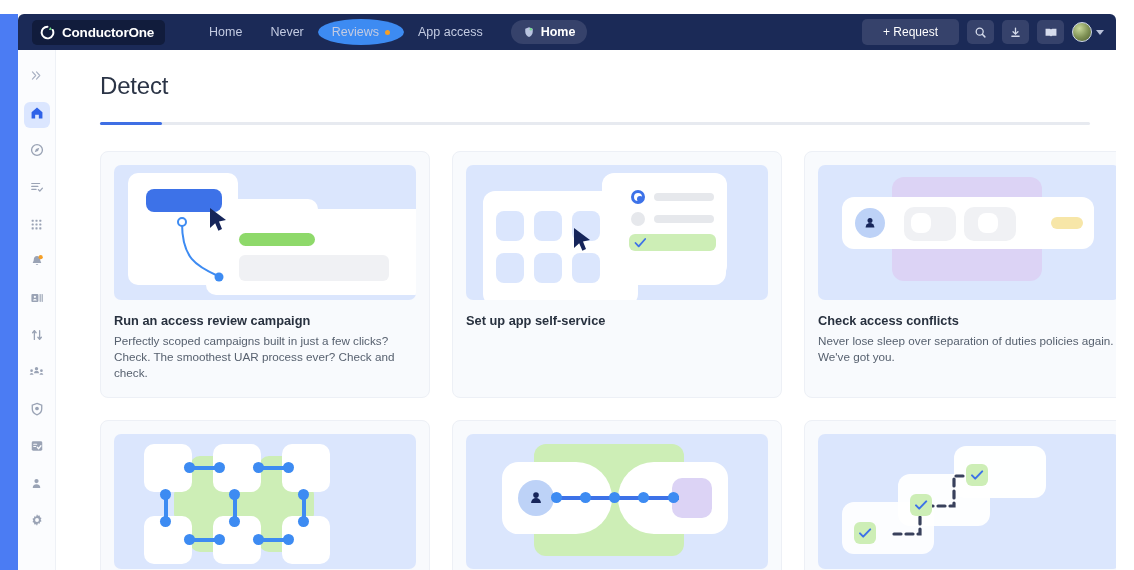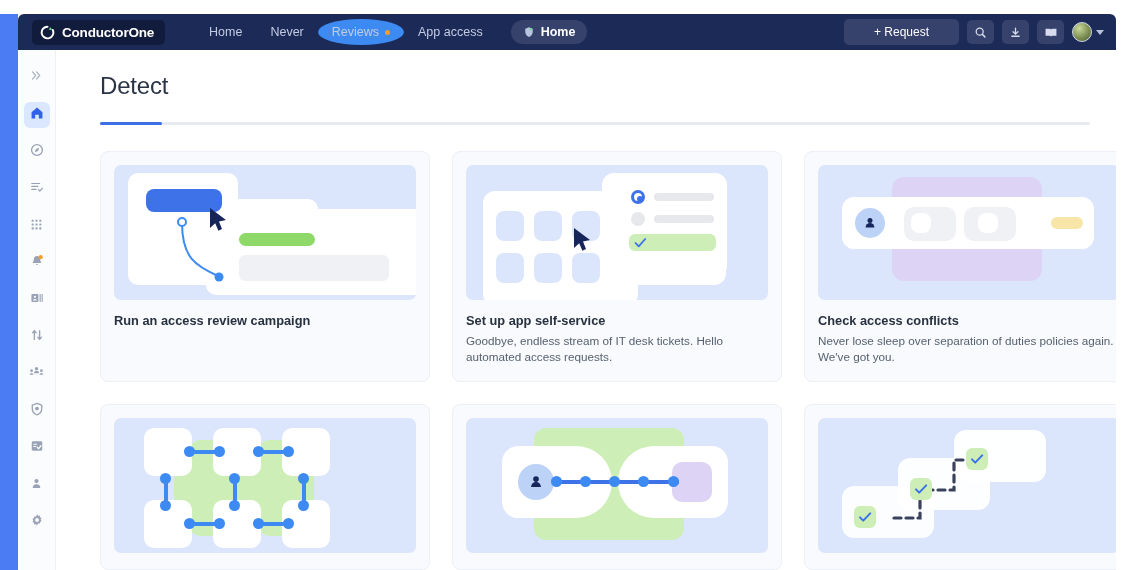--- a/index.html
+++ b/index.html
@@ -49,21 +49,21 @@
   .nav-item.pill{
     background:#36426b; color:#ffffff; font-weight:bold; padding:5px 12px; margin-left:14px;
   }
   .nav-item.pill .admin-ico{ display:flex; }
 
   .nav-right{
     margin-left:auto; margin-right:12px; display:flex; align-items:center; gap:8px;
   }
   .req-btn{
     background:#36426b; color:#fff; font-size:12px; border-radius:5px;
-    padding:6px 30px; display:flex; align-items:center; gap:5px; cursor:pointer;
+    padding:6px 21px; display:flex; align-items:center; gap:5px; cursor:pointer;
     border:none;
   }
   .icon-btn{
     width:27px; height:24px; border-radius:5px; background:#36426b;
     display:flex; align-items:center; justify-content:center; cursor:pointer;
   }
   .avatar-wrap{ display:flex; align-items:center; gap:4px; cursor:pointer; }
   .avatar{
     width:20px; height:20px; border-radius:50%;
     background:radial-gradient(circle at 35% 30%, #c9d99b 0%, #7d8f53 55%, #4f5e31 100%);
@@ -358,20 +358,21 @@
             <svg class="sh" style="left:52px;top:45px;" width="80" height="90" viewBox="0 0 80 90">
               <path d="M16 13 C 16 48, 30 56, 52 66" fill="none" stroke="#3d8bf2" stroke-width="2"></path>
               <circle cx="16" cy="12" r="4" fill="#ffffff" stroke="#3d8bf2" stroke-width="2"></circle>
               <circle cx="53" cy="67" r="4.5" fill="#3d8bf2"></circle>
             </svg>
             <svg class="sh" style="left:94px;top:42px;" width="22" height="26" viewBox="0 0 22 26">
               <path d="M2 1l16 12-7 1.6 3 7.5-3.6 1.7-3.2-7.6L2 21z" fill="#16255a"></path>
             </svg>
           </div>
           <div class="card-title">Run an access review campaign</div>
+          <div class="card-desc">Perfectly scoped campaigns built in just a few clicks? Check. The smoothest UAR process ever? Check and check.</div>
         </div>
 
         <div class="card">
           <div class="illus">
             <div class="sh wht r12" style="left:17px;top:26px;width:155px;height:115px;"></div>
             <div class="sh wht r12" style="left:136px;top:8px;width:125px;height:105px;"></div>
             <div class="sh wht r12" style="left:150px;top:80px;width:110px;height:40px;"></div>
             <div class="sh lblue r8" style="left:30px;top:46px;width:28px;height:30px;"></div>
             <div class="sh lblue r8" style="left:68px;top:46px;width:28px;height:30px;"></div>
             <div class="sh lblue r8" style="left:106px;top:46px;width:28px;height:30px;"></div>
@@ -386,21 +387,20 @@
             <div class="sh gray pill" style="left:188px;top:50px;width:60px;height:8px;"></div>
             <div class="sh lgreen r6" style="left:163px;top:69px;width:87px;height:17px;"></div>
             <svg class="sh" style="left:168px;top:72px;" width="13" height="12" viewBox="0 0 13 12">
               <path d="M1.5 6l3.2 3.4L11.2 2" fill="none" stroke="#3d72e8" stroke-width="1.8" stroke-linecap="round" stroke-linejoin="round"></path>
             </svg>
             <svg class="sh" style="left:106px;top:62px;" width="22" height="26" viewBox="0 0 22 26">
               <path d="M2 1l16 12-7 1.6 3 7.5-3.6 1.7-3.2-7.6L2 21z" fill="#16255a"></path>
             </svg>
           </div>
           <div class="card-title">Set up app self-service</div>
-          <div class="card-desc">Goodbye, endless stream of IT desk tickets. Hello automated access requests.</div>
         </div>
 
         <div class="card">
           <div class="illus">
             <div class="sh purple r12" style="left:74px;top:12px;width:150px;height:104px;"></div>
             <div class="sh wht r12" style="left:24px;top:32px;width:252px;height:52px;"></div>
             <div class="sh avatar-ic" style="left:37px;top:43px;width:30px;height:30px;">
               <svg width="16" height="16" viewBox="0 0 16 16" fill="#16255a">
                   <circle cx="8" cy="5.4" r="2.5"></circle>
                   <path d="M3.6 12.4a4.4 4.4 0 0 1 8.8 0z"></path>

